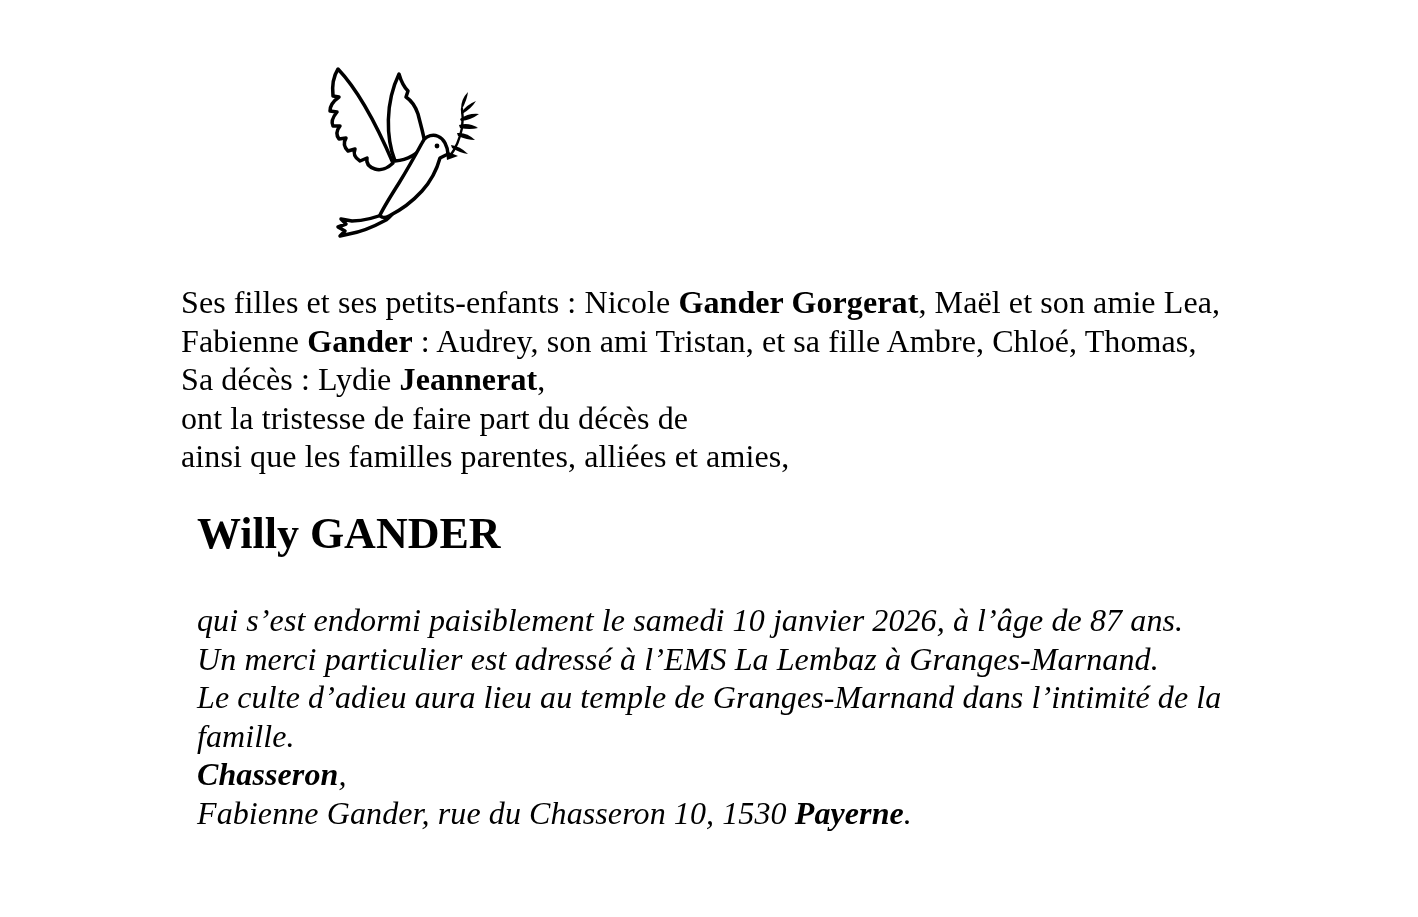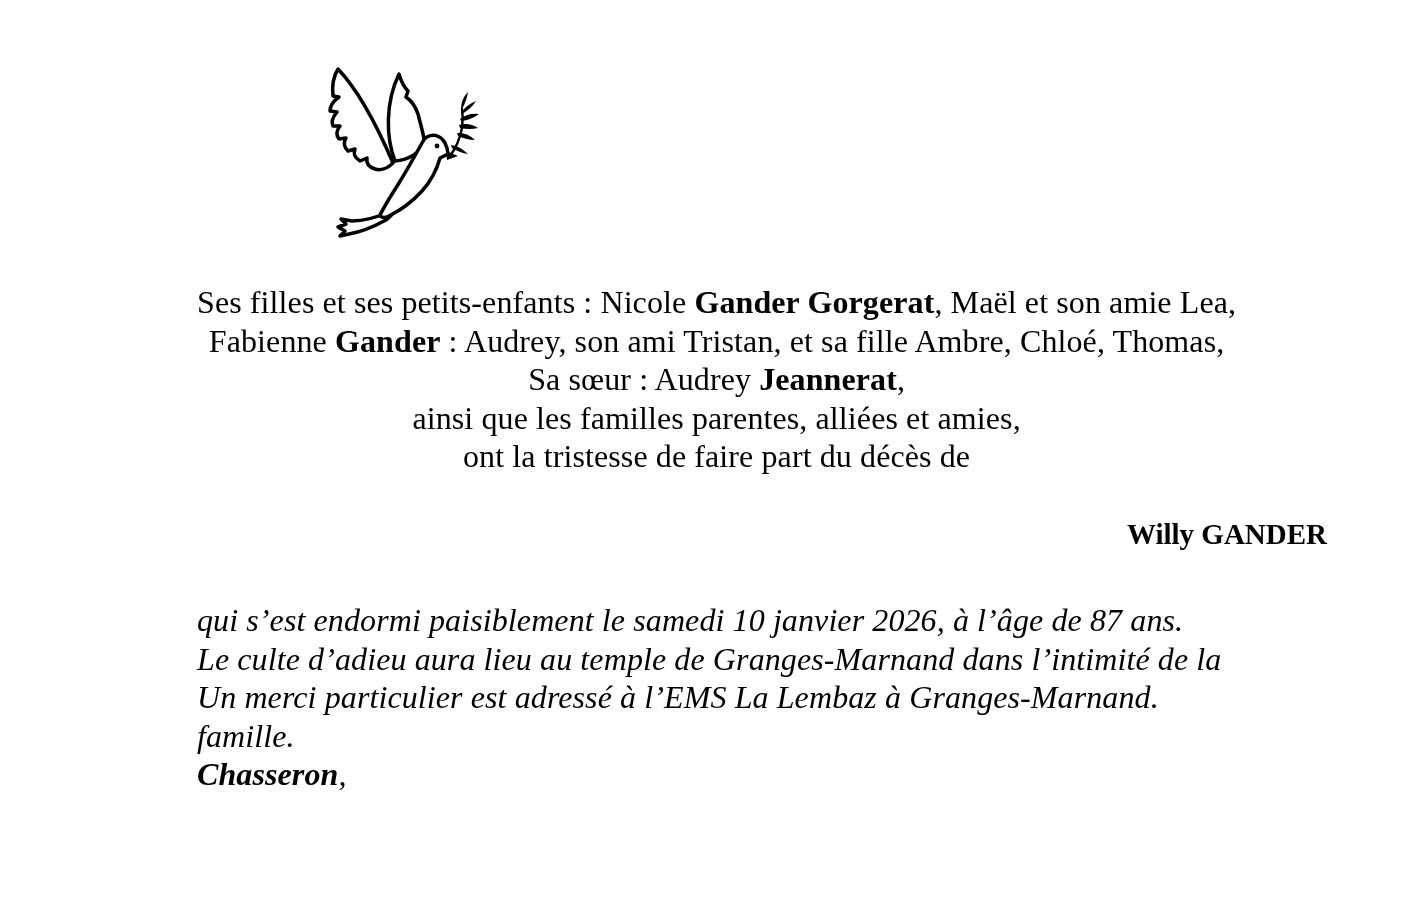--- a/index.html
+++ b/index.html
@@ -25,30 +25,29 @@
   }
   .doc-line { display: block; }
   .b { font-weight: bold; }
   #dove-wrap {
     left: 328px;
     top: 66px;
     width: 154px;
     height: 176px;
   }
   #intro-block {
-    left: 197px;
+    left: 181px;
     top: 283px;
-    text-align: center;
   }
   #name-title {
     left: 197px;
     top: 508px;
     width: 1130px;
-    text-align: right;
-    font-size: 29px;
+    text-align: left;
+    font-size: 44px;
     line-height: 52px;
     font-weight: bold;
     white-space: nowrap;
   }
   #details-block {
     left: 197px;
     top: 601px;
     font-style: italic;
   }
   svg { display: block; width: 100%; height: 100%; }
@@ -110,26 +109,27 @@
         <path d="M130,68 Q139,72 147,72 Q139,64 129,65 Z"></path>
         <path d="M124,80 Q132,85 140,86 Q132,78 123,77 Z"></path>
       </g>
     </g>
   </svg>
 </div>
 
 <div id="intro-block" class="abs text-block">
   <div class="doc-line"><span>Ses filles et ses petits-enfants : Nicole </span><span class="b">Gander Gorgerat</span><span>, Maël et son amie Lea,</span></div>
   <div class="doc-line"><span>Fabienne </span><span class="b">Gander</span><span> : Audrey, son ami Tristan, et sa fille Ambre, Chloé, Thomas,</span></div>
-  <div class="doc-line"><span>Sa sœur : Audrey </span><span class="b">Jeannerat</span><span>,</span></div>
+  <div class="doc-line"><span>Sa décès : Lydie </span><span class="b">Jeannerat</span><span>,</span></div>
+  <div class="doc-line"><span>ont la tristesse de faire part du décès de</span></div>
   <div class="doc-line"><span>ainsi que les familles parentes, alliées et amies,</span></div>
-  <div class="doc-line"><span>ont la tristesse de faire part du décès de</span></div>
 </div>
 
 <div id="name-title" class="abs">Willy GANDER</div>
 
 <div id="details-block" class="abs text-block">
   <div class="doc-line"><span>qui s’est endormi paisiblement le samedi 10 janvier 2026, à l’âge de 87 ans.</span></div>
+  <div class="doc-line"><span>Un merci particulier est adressé à l’EMS La Lembaz à Granges-Marnand.</span></div>
   <div class="doc-line"><span>Le culte d’adieu aura lieu au temple de Granges-Marnand dans l’intimité de la</span></div>
-  <div class="doc-line"><span>Un merci particulier est adressé à l’EMS La Lembaz à Granges-Marnand.</span></div>
   <div class="doc-line"><span>famille.</span></div>
   <div class="doc-line"><span class="b">Chasseron</span><span>,</span></div>
+  <div class="doc-line"><span>Fabienne Gander, rue du Chasseron 10, 1530 </span><span class="b">Payerne</span><span>.</span></div>
 </div>
 
 </body></html>

